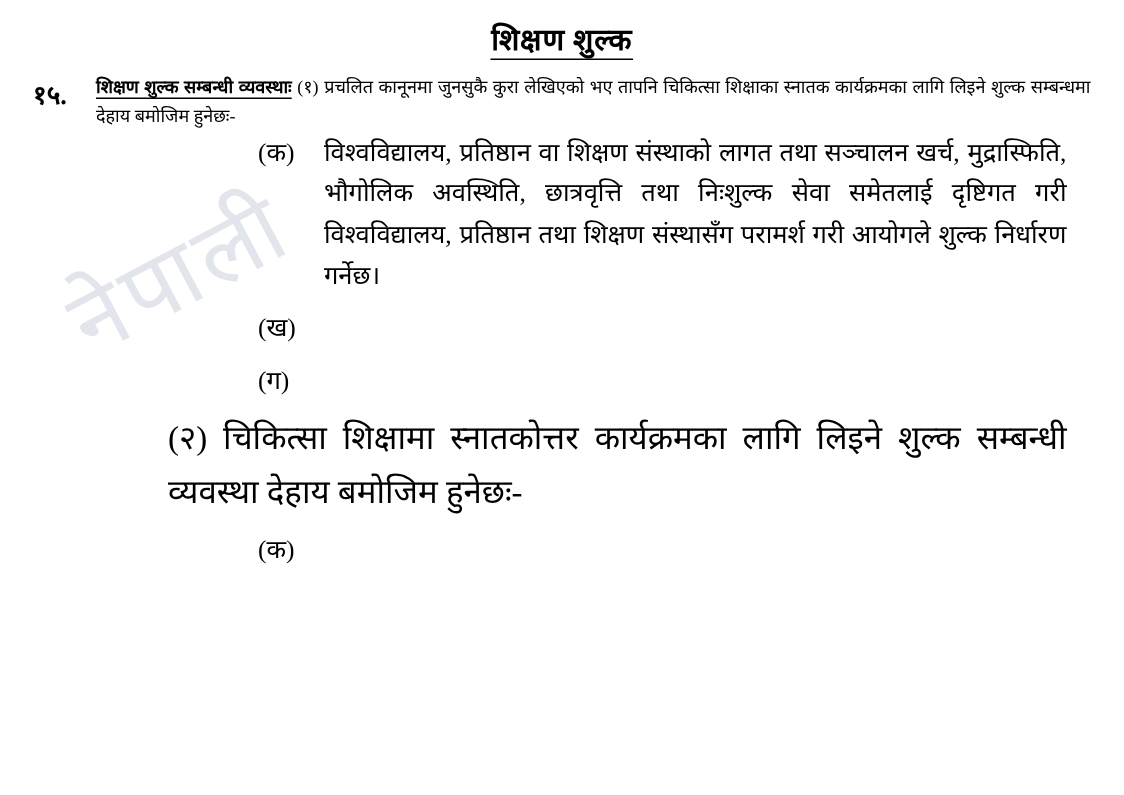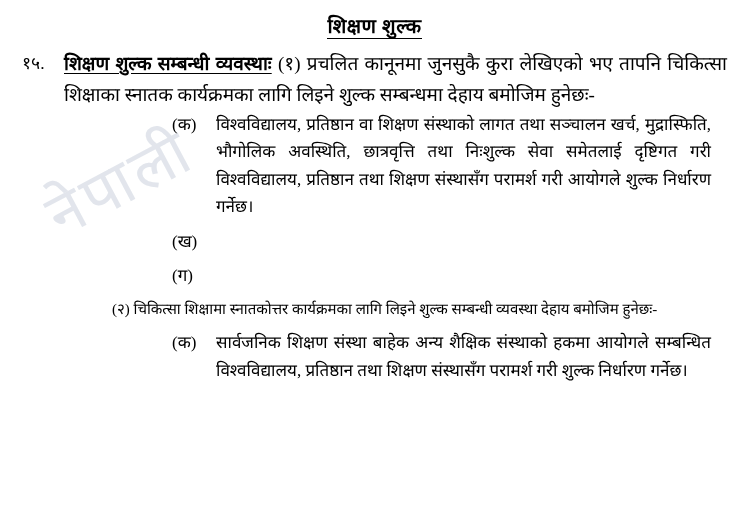--- a/index.html
+++ b/index.html
@@ -58,25 +58,25 @@
   .sec-row {
     display: flex;
     align-items: flex-start;
     gap: 0px;
   }
   .sec-num {
     flex: 0 0 auto;
     width: 42px;
     font-size: 17.5px;
     line-height: 1.62;
-    font-weight: normal;
+    font-weight: bold;
   }
   .sec-body {
     flex: 1 1 auto;
-    font-size: 19px;
+    font-size: 12px;
     line-height: 1.62;
     text-align: justify;
   }
   .sec-body .lead {
     font-weight: bold;
     text-decoration: underline;
     text-underline-offset: 3px;
   }
   .clause {
     display: flex;
@@ -93,21 +93,21 @@
   .clause .text {
     flex: 1 1 auto;
     font-size: 17px;
     line-height: 1.62;
     text-align: justify;
     padding-right: 16px;
   }
   .subpara {
     padding-left: 90px;
     padding-right: 16px;
-    font-size: 15px;
+    font-size: 22px;
     line-height: 1.62;
     text-align: justify;
     margin: 2px 0 8px 0;
   }
 </style>
 </head>
 <body>
 
 <div class="page">
 
@@ -137,17 +137,16 @@
     </div>
 
     <div class="clause">
       <div class="marker">(ग)</div>
     </div>
 
     <div class="subpara">(२) चिकित्सा शिक्षामा स्नातकोत्तर कार्यक्रमका लागि लिइने शुल्क सम्बन्धी व्यवस्था देहाय बमोजिम हुनेछः-</div>
 
     <div class="clause">
       <div class="marker">(क)</div>
-      <div class="text">सार्वजनिक शिक्षण संस्था बाहेक अन्य शैक्षिक संस्थाको हकमा आयोगले सम्बन्धित विश्वविद्यालय, प्रतिष्ठान तथा शिक्षण संस्थासँग परामर्श गरी शुल्क निर्धारण गर्नेछ।</div>
     </div>
 
   </div>
 </div>
 
 </body></html>

